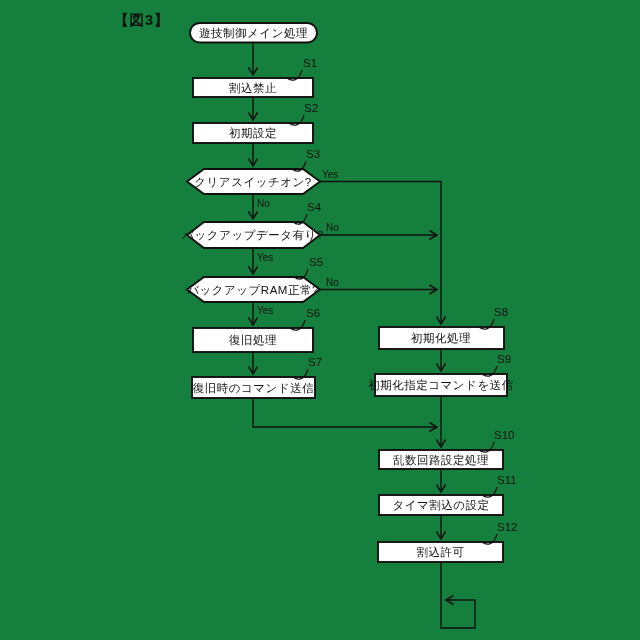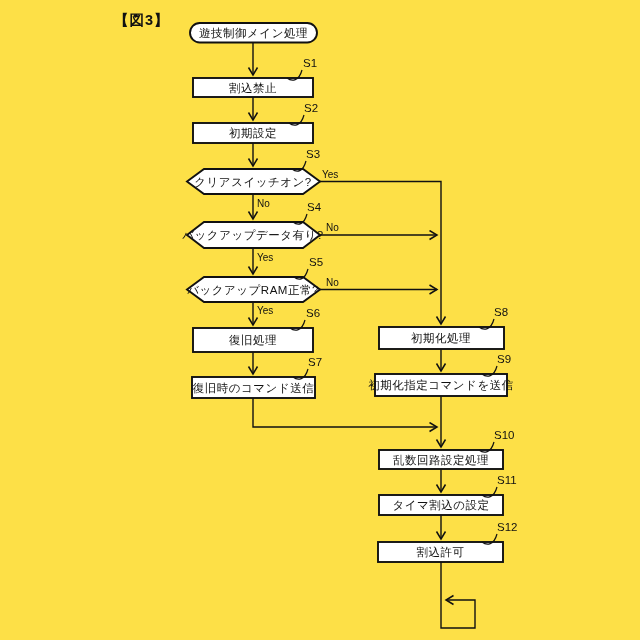--- a/index.html
+++ b/index.html
@@ -8,21 +8,21 @@
     background: #ffffff;
     width: 640px;
     height: 640px;
     overflow: hidden;
     font-family: "Liberation Sans", "DejaVu Sans", sans-serif;
   }
   #stage {
     position: relative;
     width: 640px;
     height: 640px;
-    background: #fde047;
+    background: #15803d;
   }
   svg { display: block; }
   .shape {
     fill: #ffffff;
     stroke: #111111;
     stroke-width: 1.9;
   }
   .edge {
     fill: none;
     stroke: #111111;

